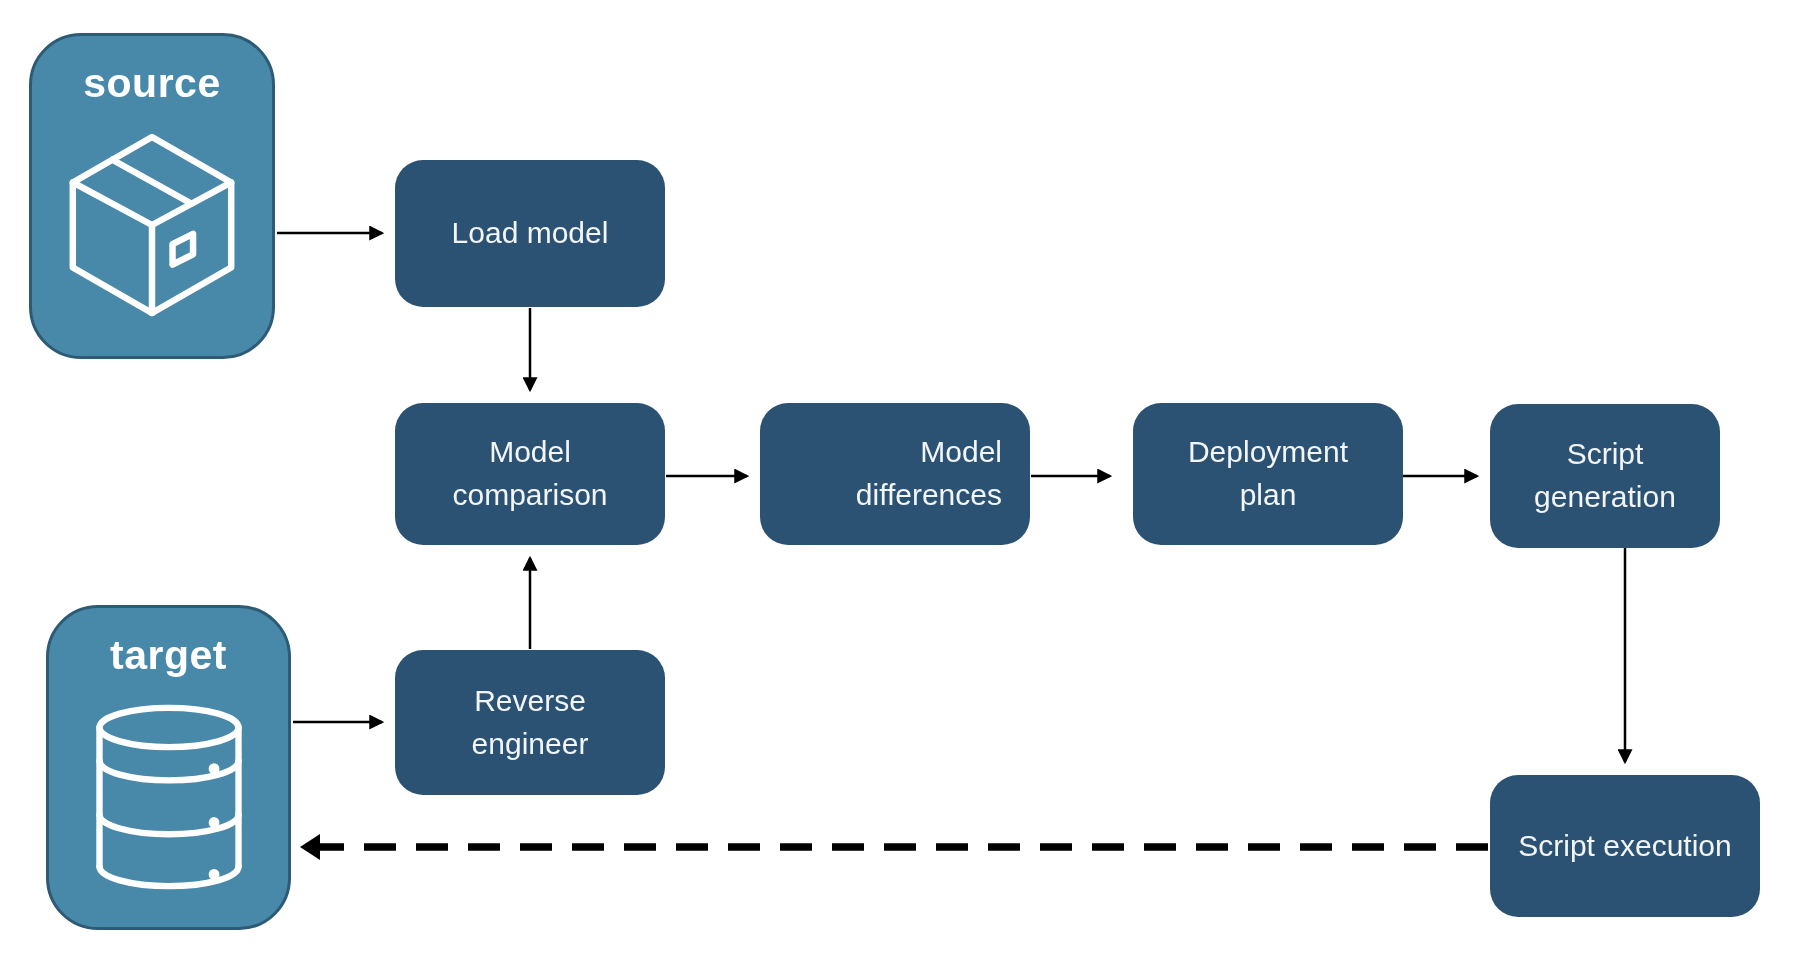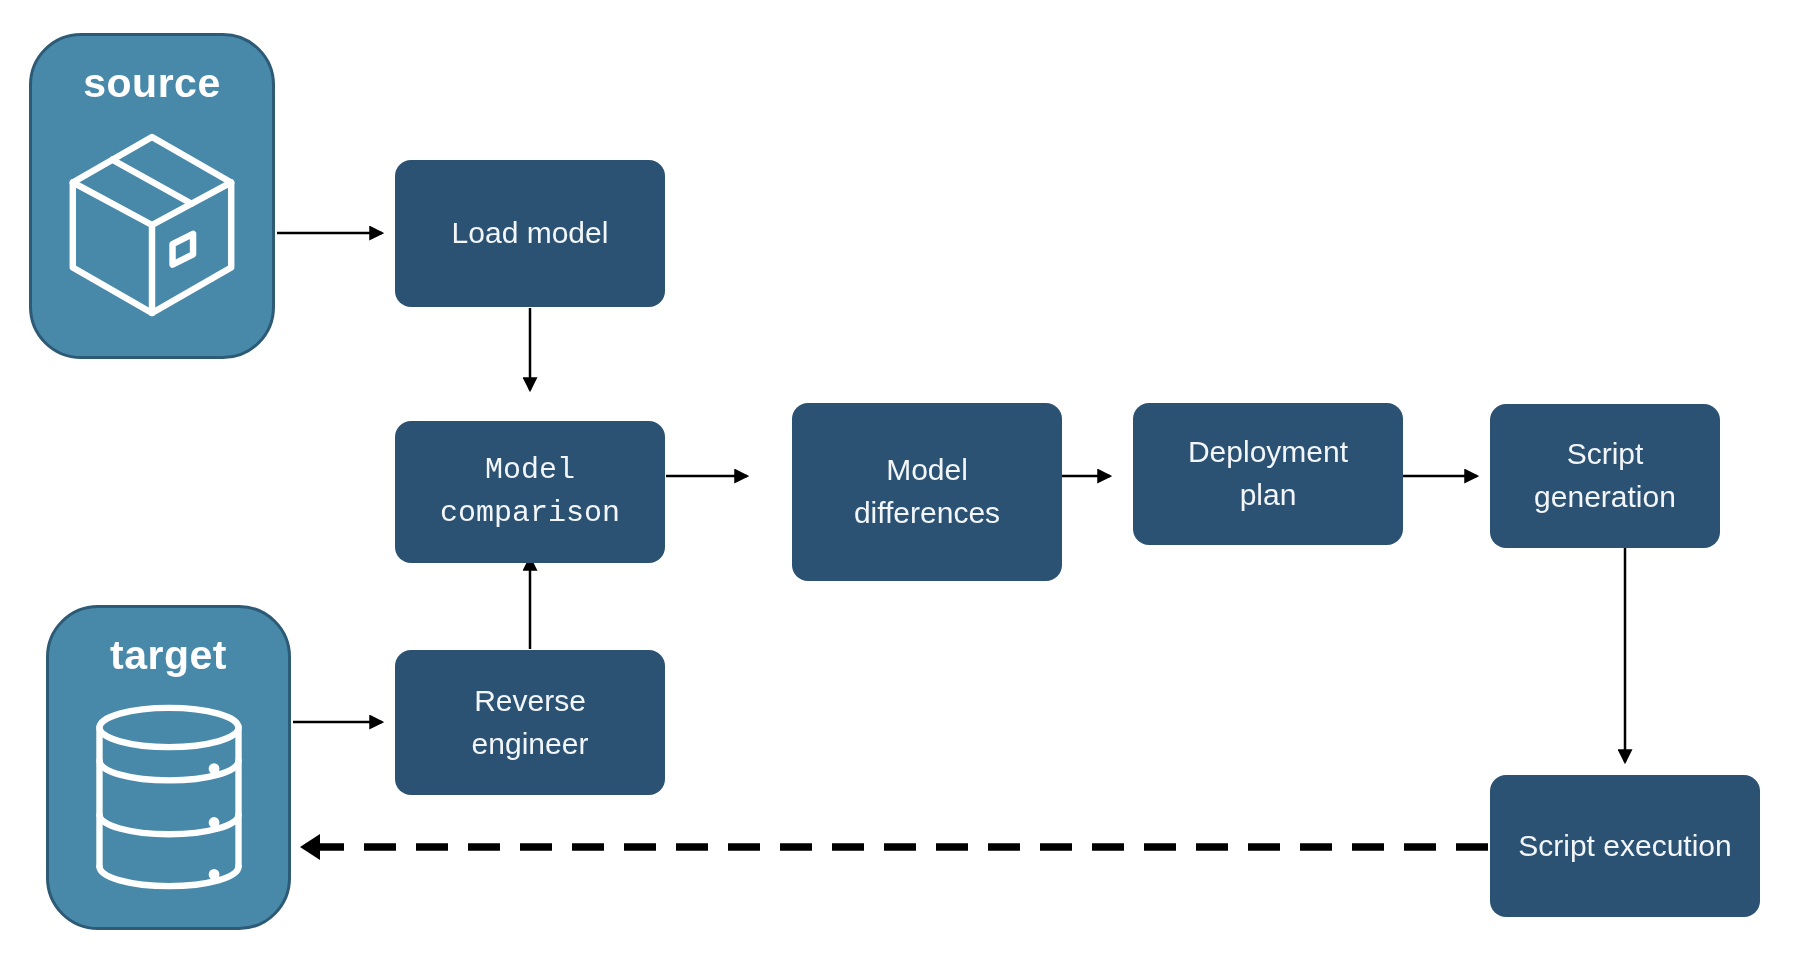--- a/index.html
+++ b/index.html
@@ -19,21 +19,21 @@
     position: absolute;
     left: 0;
     top: 0;
     width: 1800px;
     height: 959px;
   }
   .node {
     position: absolute;
     background: #2C5273;
     color: #F2F6F9;
-    border-radius: 16px;
+    border-radius: 28px;
     display: flex;
     align-items: center;
     justify-content: center;
     text-align: center;
     font-size: 30px;
     line-height: 1.42;
     padding: 0 28px;
     box-sizing: border-box;
   }
   .entity {
@@ -54,22 +54,22 @@
   .entity-icon {
     position: absolute;
     left: 50%;
     transform: translateX(-50%);
   }
   .icon-package { top: 92px; }
   .icon-database { top: 96px; }
 
   
   .n-load-model        { left: 395px;  top: 160px; width: 270px; height: 147px; }
-  .n-model-comparison  { left: 395px;  top: 421px; width: 270px; height: 142px; font-family: Liberation Mono, monospace; }
-  .n-model-differences { left: 792px;  top: 403px; width: 270px; height: 178px; }
+  .n-model-comparison  { left: 395px;  top: 403px; width: 270px; height: 142px; }
+  .n-model-differences { left: 760px;  top: 403px; width: 270px; height: 142px; text-align: right; }
   .n-deployment-plan   { left: 1123px; top: 403px; width: 270px; height: 142px; margin-left: 10px; }
   .n-script-generation { left: 1490px; top: 404px; width: 230px; height: 144px; }
   .n-reverse-engineer  { left: 395px;  top: 650px; width: 270px; height: 145px; }
   .n-script-execution  { left: 1490px; top: 775px; width: 270px; height: 142px; }
 
   .e-source { left: 29px; top: 33px;  width: 246px; height: 326px; }
   .e-target { left: 46px; top: 605px; width: 245px; height: 325px; }
 
   .edge { stroke: #000000; fill: none; }
   .edge-thin   { stroke-width: 2.5; }

